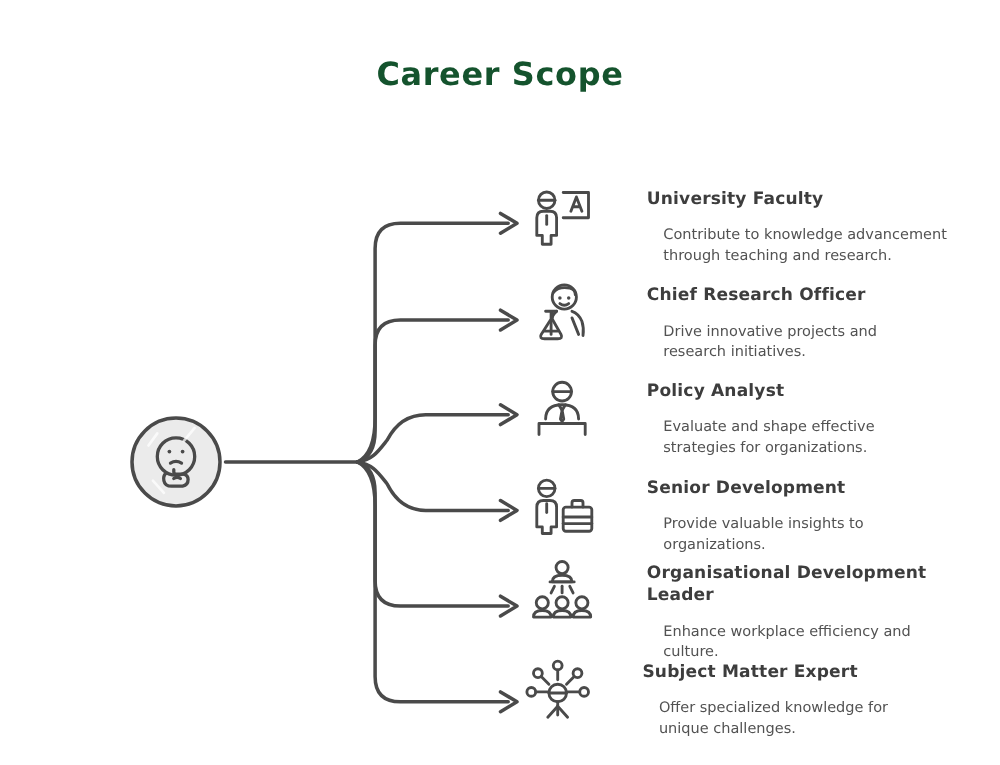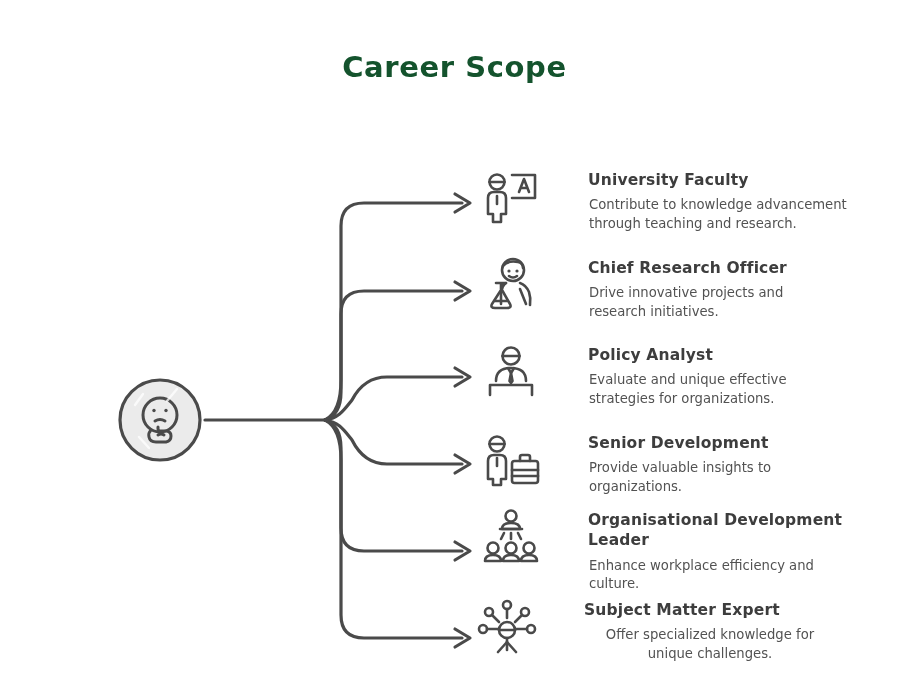--- a/index.html
+++ b/index.html
@@ -84,39 +84,39 @@
     letter-spacing: 0.15px;
     line-height: 1.32;
     margin: 0 0 6px 0;
     font-family: "DejaVu Sans", "Liberation Sans", sans-serif;
   }
   .branch-desc {
     font-size: 13.2px;
     font-weight: 400;
     color: #525252;
     line-height: 1.38;
-    margin: 1px;
+    margin: 15px;
     font-family: "DejaVu Sans", "Liberation Sans", sans-serif;
   }
 
   
   .b0 { left: 480px; top: 168px; width: 352px; }
   .b1 { left: 480px; top: 256px; width: 352px; }
   .b2 { left: 480px; top: 343px; width: 352px; }
   .b3 { left: 480px; top: 431px; width: 352px; }
   .b4 { left: 480px; top: 508px; width: 352px; }
   .b5 { left: 476px; top: 598px; width: 356px; }
 
   .b0 .branch-desc { width: 272px; }
   .b1 .branch-desc { width: 236px; }
   .b2 .branch-desc { width: 236px; }
   .b3 .branch-desc { width: 236px; }
   .b4 .branch-title { width: 276px; }
   .b4 .branch-desc { width: 262px; }
-  .b5 .branch-desc { width: 250px; text-align: center; }
+  .b5 .branch-desc { width: 250px; }
 </style>
 </head>
 <body>
 
 <div id="canvas">
 
   <div class="title">Career Scope</div>
 
   <svg class="connectors" viewBox="0 0 909 695" width="909" height="695" aria-hidden="true">
     <g fill="none" stroke="#4a4a4a" stroke-width="3.2" stroke-linecap="round" stroke-linejoin="round">
@@ -219,21 +219,21 @@
           <line x1="20.5" y1="13" x2="37.5" y2="13"></line>
           <path d="M14 38 Q14 25 29 25 Q44 25 44 38"></path>
           <path d="M26 25 L29 30 L32 25"></path>
           <path d="M29 30 L27.5 38 L29 40 L30.5 38 Z"></path>
           <path d="M8 52 L8 42 L50 42 L50 52"></path>
         </g>
       </svg>
     </div>
     <div class="branch-text">
       <div class="branch-title">Policy Analyst</div>
-      <div class="branch-desc">Evaluate and unique effective strategies for organizations.</div>
+      <div class="branch-desc">Evaluate and shape effective strategies for organizations.</div>
     </div>
   </div>
 
   <div class="branch b3">
     <div class="branch-icon">
       <svg width="58" height="58" viewBox="0 0 58 58" aria-hidden="true">
         <g fill="none" stroke="#4a4a4a" stroke-width="2.6" stroke-linecap="round" stroke-linejoin="round">
           <circle cx="15" cy="13" r="7.5"></circle>
           <line x1="7.5" y1="13" x2="22.5" y2="13"></line>
           <path d="M6 48 L6 30 Q6 24 12 24 L18 24 Q24 24 24 30 L24 48 L19 48 L19 54 L11 54 L11 48 Z"></path>

